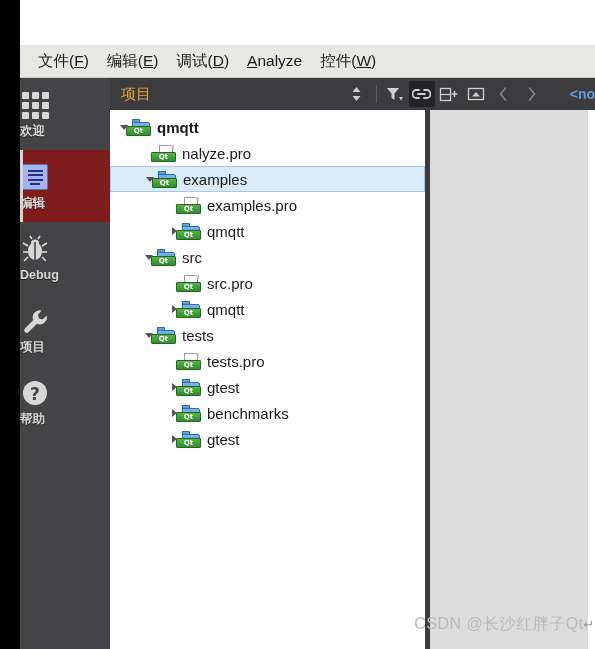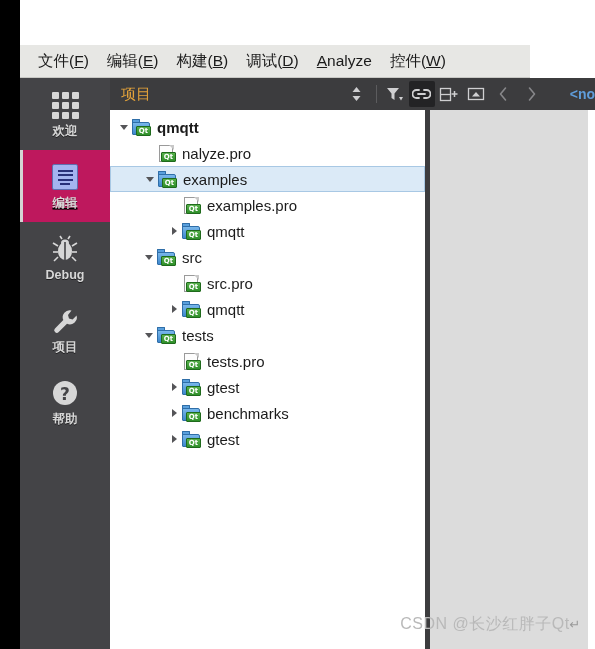--- a/index.html
+++ b/index.html
@@ -31,21 +31,21 @@
     position: absolute;
     left: 20px; top: 0;
     width: 575px; height: 45px;
     background: #ffffff;
   }
 
   
   .menubar {
     position: absolute;
     left: 20px; top: 45px;
-    width: 510px; height: 33px;
+    width: 575px; height: 33px;
     background: #e7e7e4;
     border-bottom: 1px solid #c8c8c4;
     display: flex;
     align-items: center;
     box-sizing: border-box;
     padding-left: 9px;
   }
   .menu-item {
     font-size: 15.5px;
     color: #1b1b1b;
@@ -62,28 +62,27 @@
     width: 90px; height: 571px;
     background: #444447;
     box-sizing: border-box;
   }
   .mode-btn {
     position: relative;
     width: 90px;
     height: 72px;
     display: flex;
     flex-direction: column;
-    align-items: center;
+    align-items: flex-start;
     justify-content: center;
     gap: 5px;
     box-sizing: border-box;
   }
   .mode-btn.active {
-    background: #be185d;
-    text-decoration: underline;
+    background: #7f1d1d;
   }
   .mode-btn.active::before {
     content: "";
     position: absolute;
     left: 0; top: 0;
     width: 3px; height: 100%;
     background: #d4d4d4;
   }
   .mode-label {
     font-size: 12.5px;
@@ -243,21 +242,21 @@
   }
   .file-ico .pfold {
     position: absolute; right: 2px; top: 0px;
     width: 0; height: 0;
     border-left: 5px solid transparent;
     border-top: 5px solid #c8c8c8;
   }
   .qt-badge {
     position: absolute;
     right: 0px; bottom: 0px;
-    width: 15px; height: 10px;
+    width: 25px; height: 10px;
     background: linear-gradient(#58b14c, #2f8f2a);
     border: 1px solid #1f6a1c;
     border-radius: 1px;
     color: #ffffff;
     font-size: 7px;
     font-weight: bold;
     line-height: 8px;
     text-align: center;
     box-sizing: border-box;
     font-family: "DejaVu Sans", sans-serif;
@@ -279,21 +278,21 @@
   .editor-right-edge {
     position: absolute;
     left: 588px; top: 110px;
     width: 7px; height: 539px;
     background: #ffffff;
   }
 
   
   .watermark {
     position: absolute;
-    right: 14px; bottom: 14px;
+    right: 0; bottom: 14px;
     font-size: 16px;
     color: #b9b9b9;
     white-space: nowrap;
     letter-spacing: 0.5px;
     margin-left: 28px;
   }
   .watermark .ret { color: #9a9a9a; font-size: 13px; }
 
   svg { display: block; }
 </style>
@@ -301,21 +300,20 @@
 <body>
 
 <div id="app">
 
   <div class="left-black-strip"></div>
   <div class="top-white-strip"></div>
 
   <div class="menubar" id="menubar">
       <div class="menu-item">文件(<u>F</u>)</div>
       <div class="menu-item">编辑(<u>E</u>)</div>
-      <div class="menu-item">构建(<u>B</u>)</div>
       <div class="menu-item">调试(<u>D</u>)</div>
       <div class="menu-item"><u>A</u>nalyze</div>
       <div class="menu-item">控件(<u>W</u>)</div>
     </div>
 
   <div class="mode-sidebar" id="mode-sidebar">
       <div class="mode-btn">
         <div class="mode-icon">
           <div class="grid-icon">
             <i></i>

